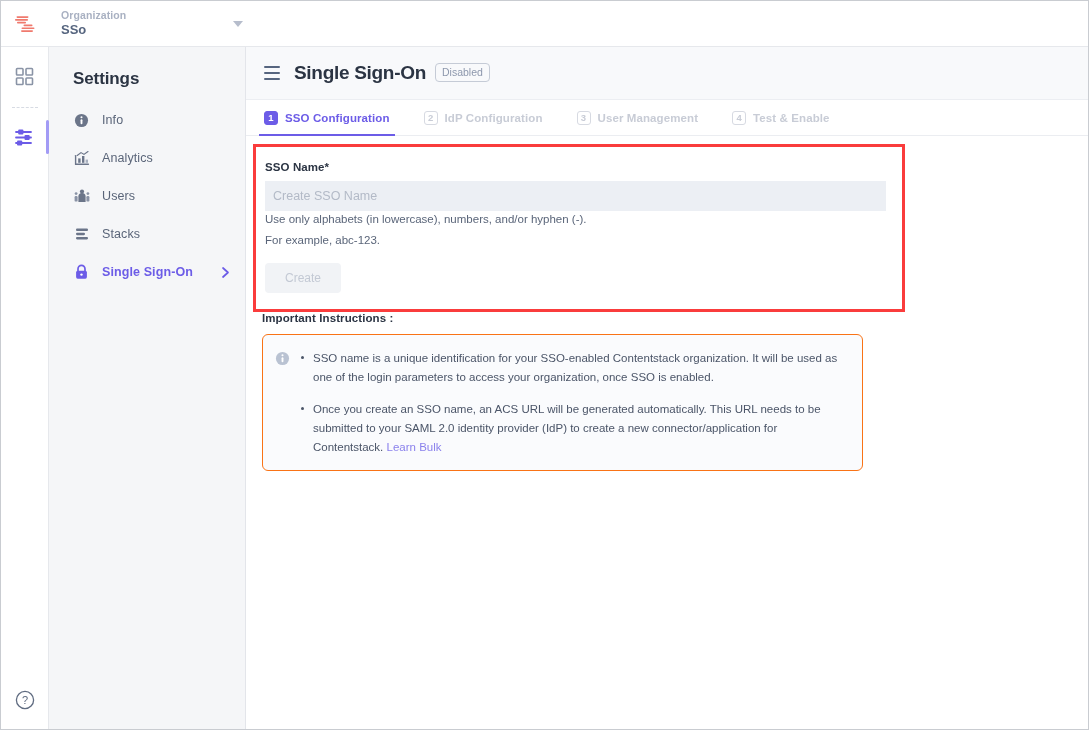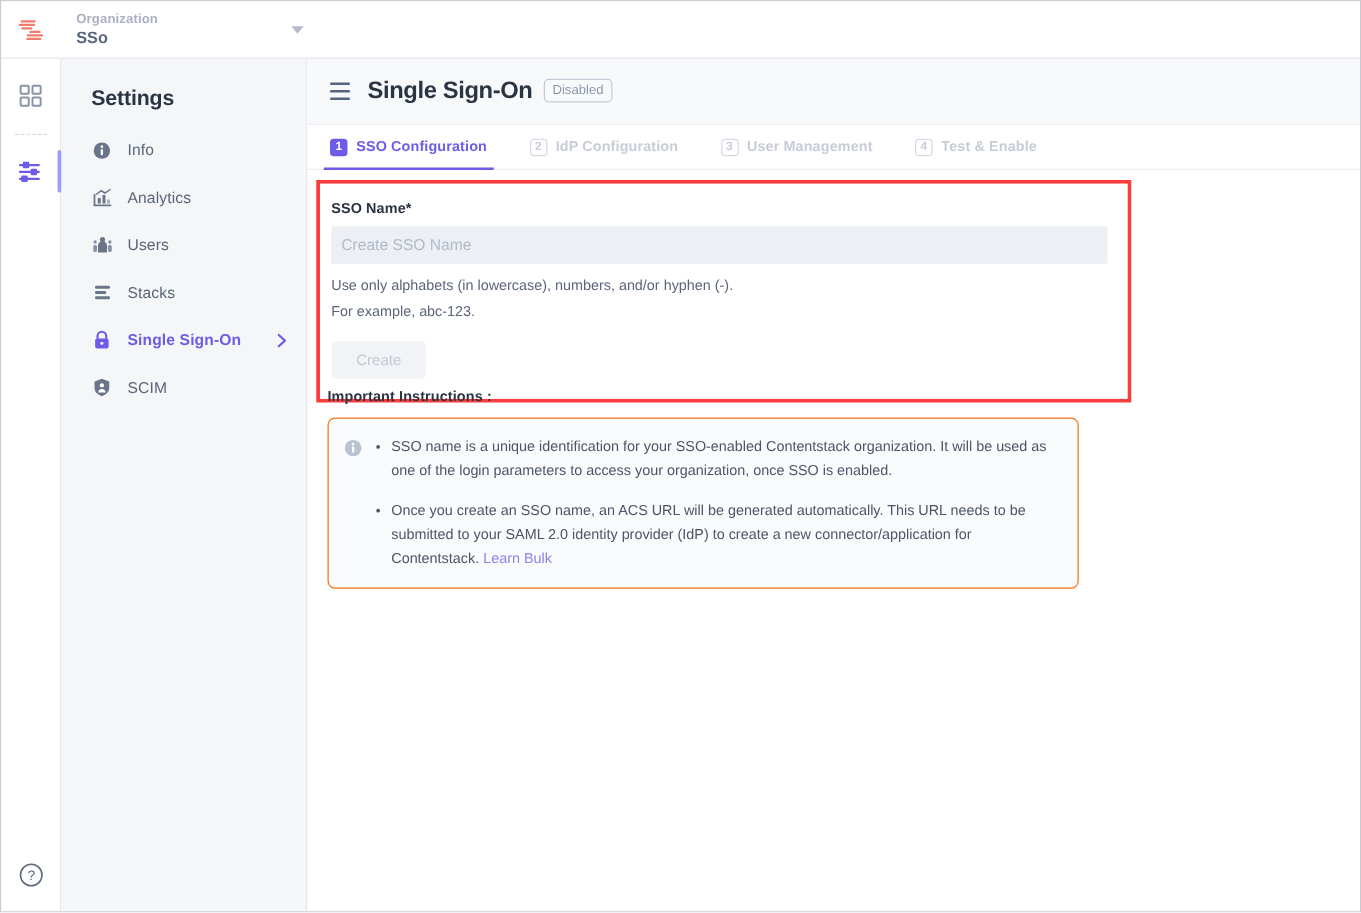--- a/index.html
+++ b/index.html
@@ -272,21 +272,20 @@
     outline: none;
     font-family: "Liberation Sans", sans-serif;
     font-size: 12.5px;
     color: #3b4557;
     padding: 0 8px;
   }
   .text-input::placeholder { color: #b3bac7; }
   .hint {
     font-size: 11.5px;
     color: #5a6579;
-    margin-top: 10px;
     line-height: 1.55;
   }
   .hint.second { margin-top: 3px; }
   .create-btn {
     margin-top: 13px;
     background: #f1f3f6;
     border: none;
     border-radius: 4px;
     color: #c3c9d4;
     font-size: 12px;
@@ -469,30 +468,20 @@
             </svg>
           </span>
           <span class="nav-label">Single Sign-On</span>
           <span class="nav-chevron">
             <svg width="11" height="13" viewBox="0 0 11 13">
               <path d="M3 2 L8 6.5 L3 11" stroke="#6c5ce7" stroke-width="1.7" fill="none" stroke-linecap="round" stroke-linejoin="round"></path>
             </svg>
           </span>
         </li>
 
-        <li class="nav-item">
-          <span class="nav-ico">
-            <svg width="15" height="16" viewBox="0 0 15 16">
-              <path d="M7.5 1.0 L13.4 3.2 V8.2 c0 3.4 -2.6 5.6 -5.9 6.7 C4.2 13.8 1.6 11.6 1.6 8.2 V3.2 Z" fill="#6b7589"></path>
-              <circle cx="7.5" cy="6.3" r="1.7" fill="#fff"></circle>
-              <path d="M4.6 12.0 a2.9 2.9 0 0 1 5.8 0 Z" fill="#fff"></path>
-            </svg>
-          </span>
-          <span class="nav-label">SCIM</span>
-        </li>
 
       </ul>
     </div>
 
     <div class="main">
 
       <div class="page-head">
         <div class="hamburger">
           <span></span>
             <span></span>

